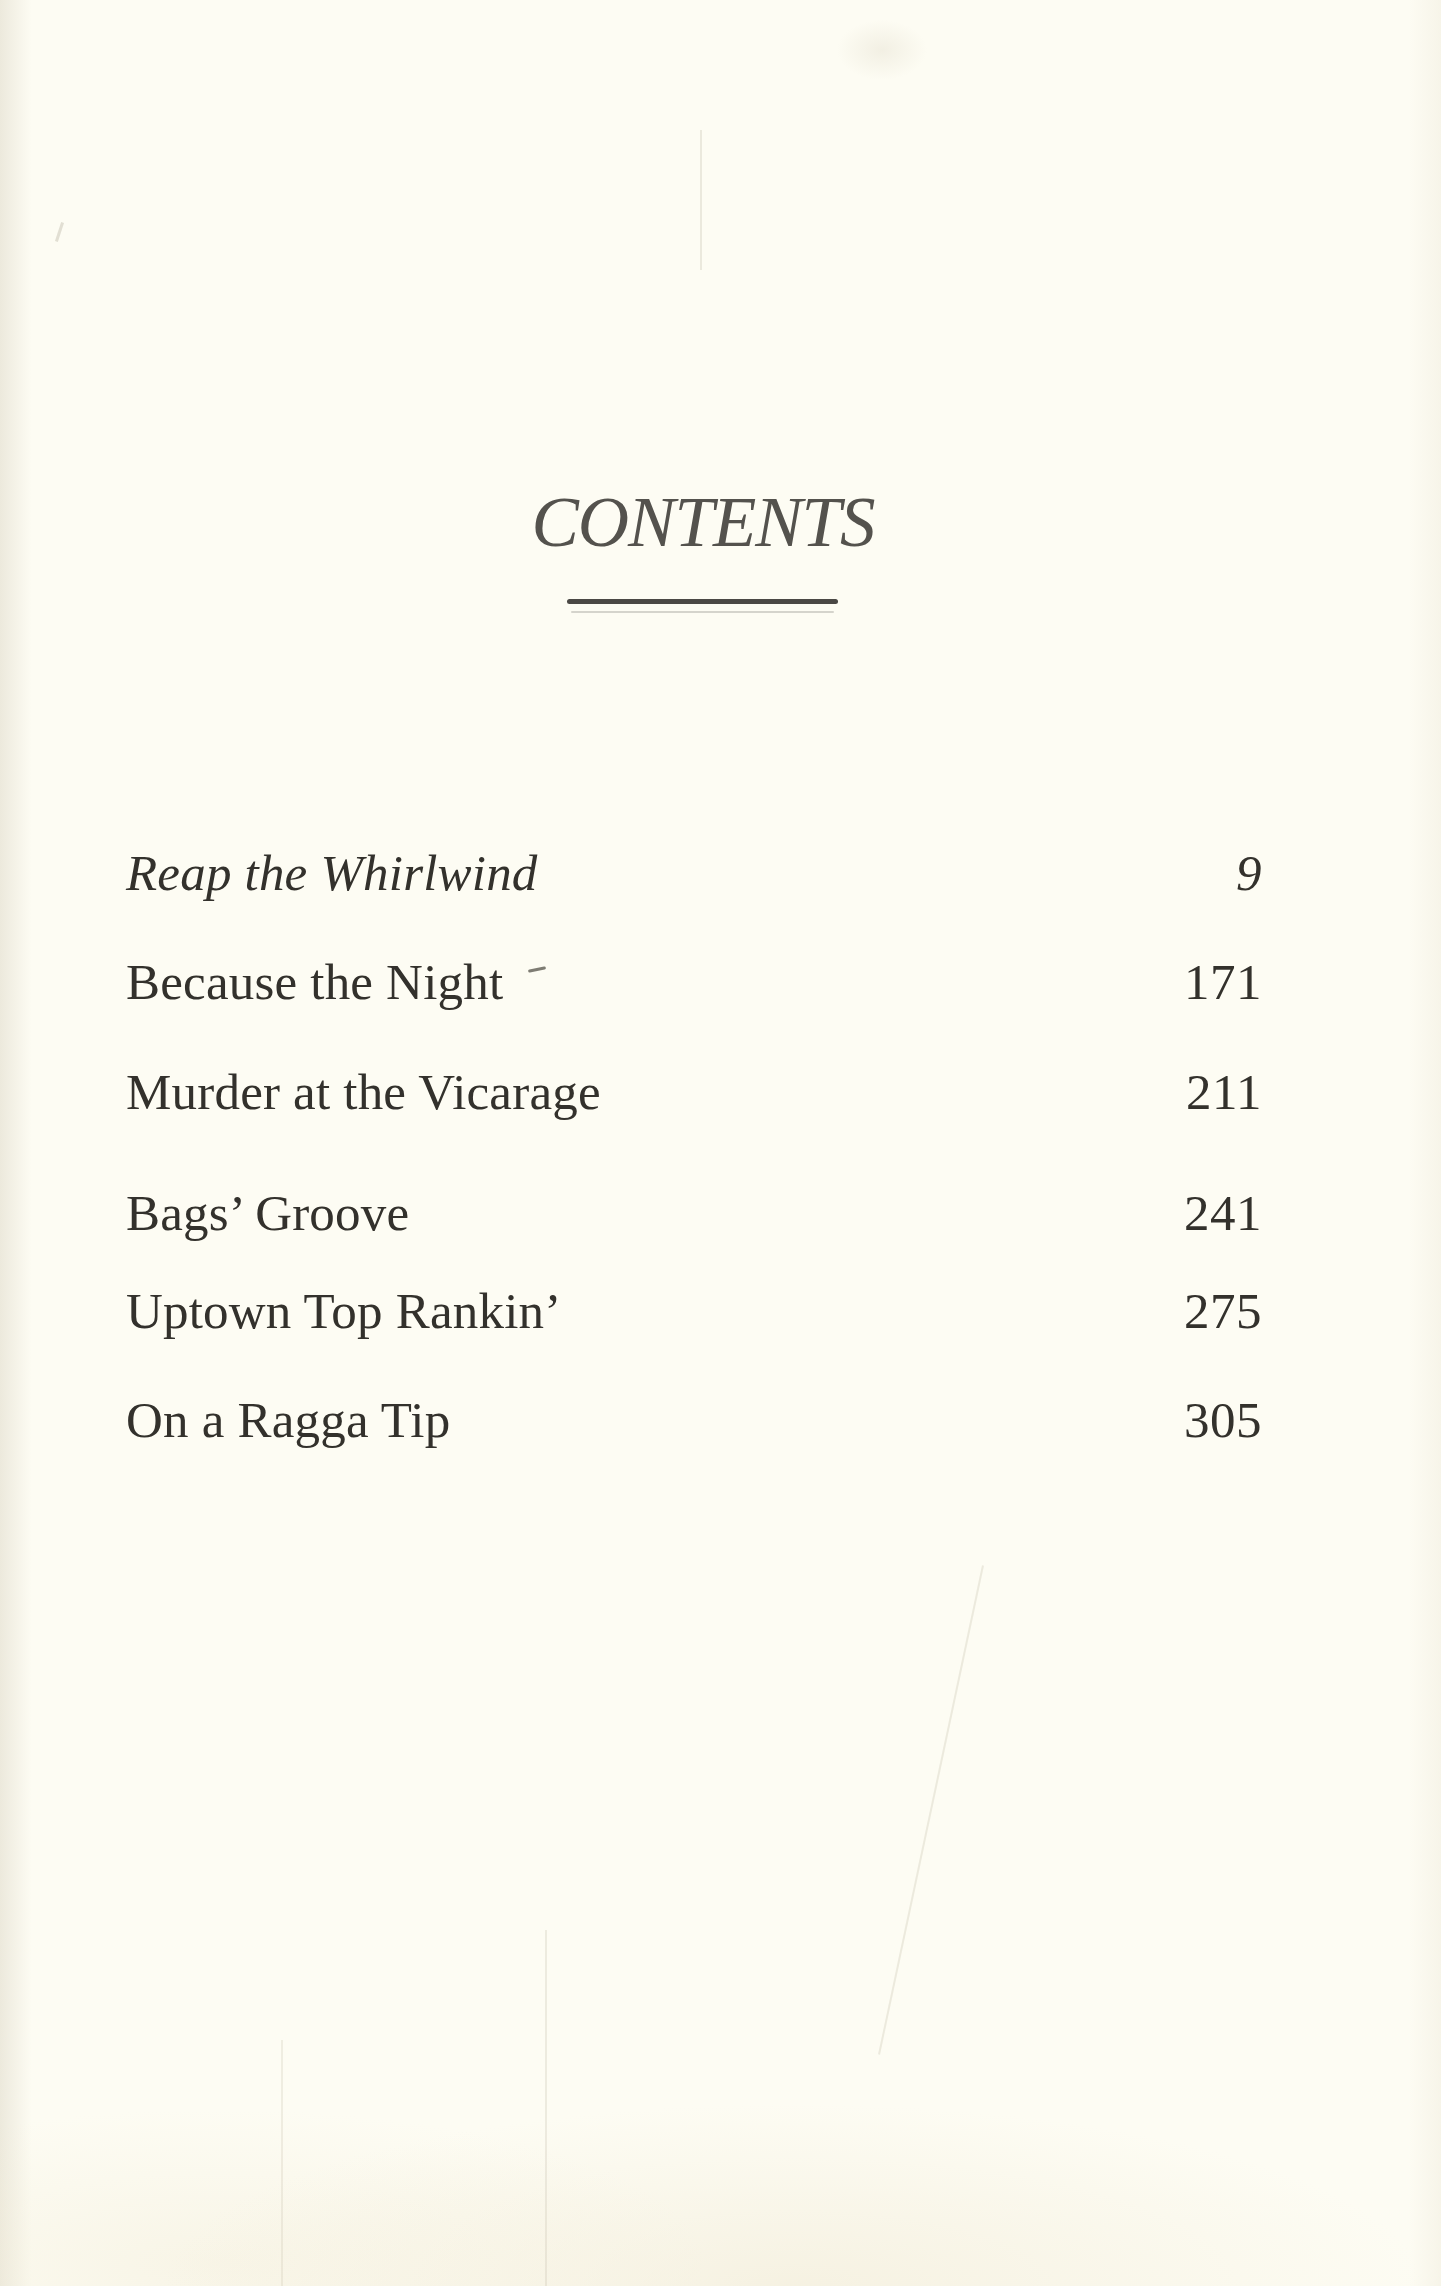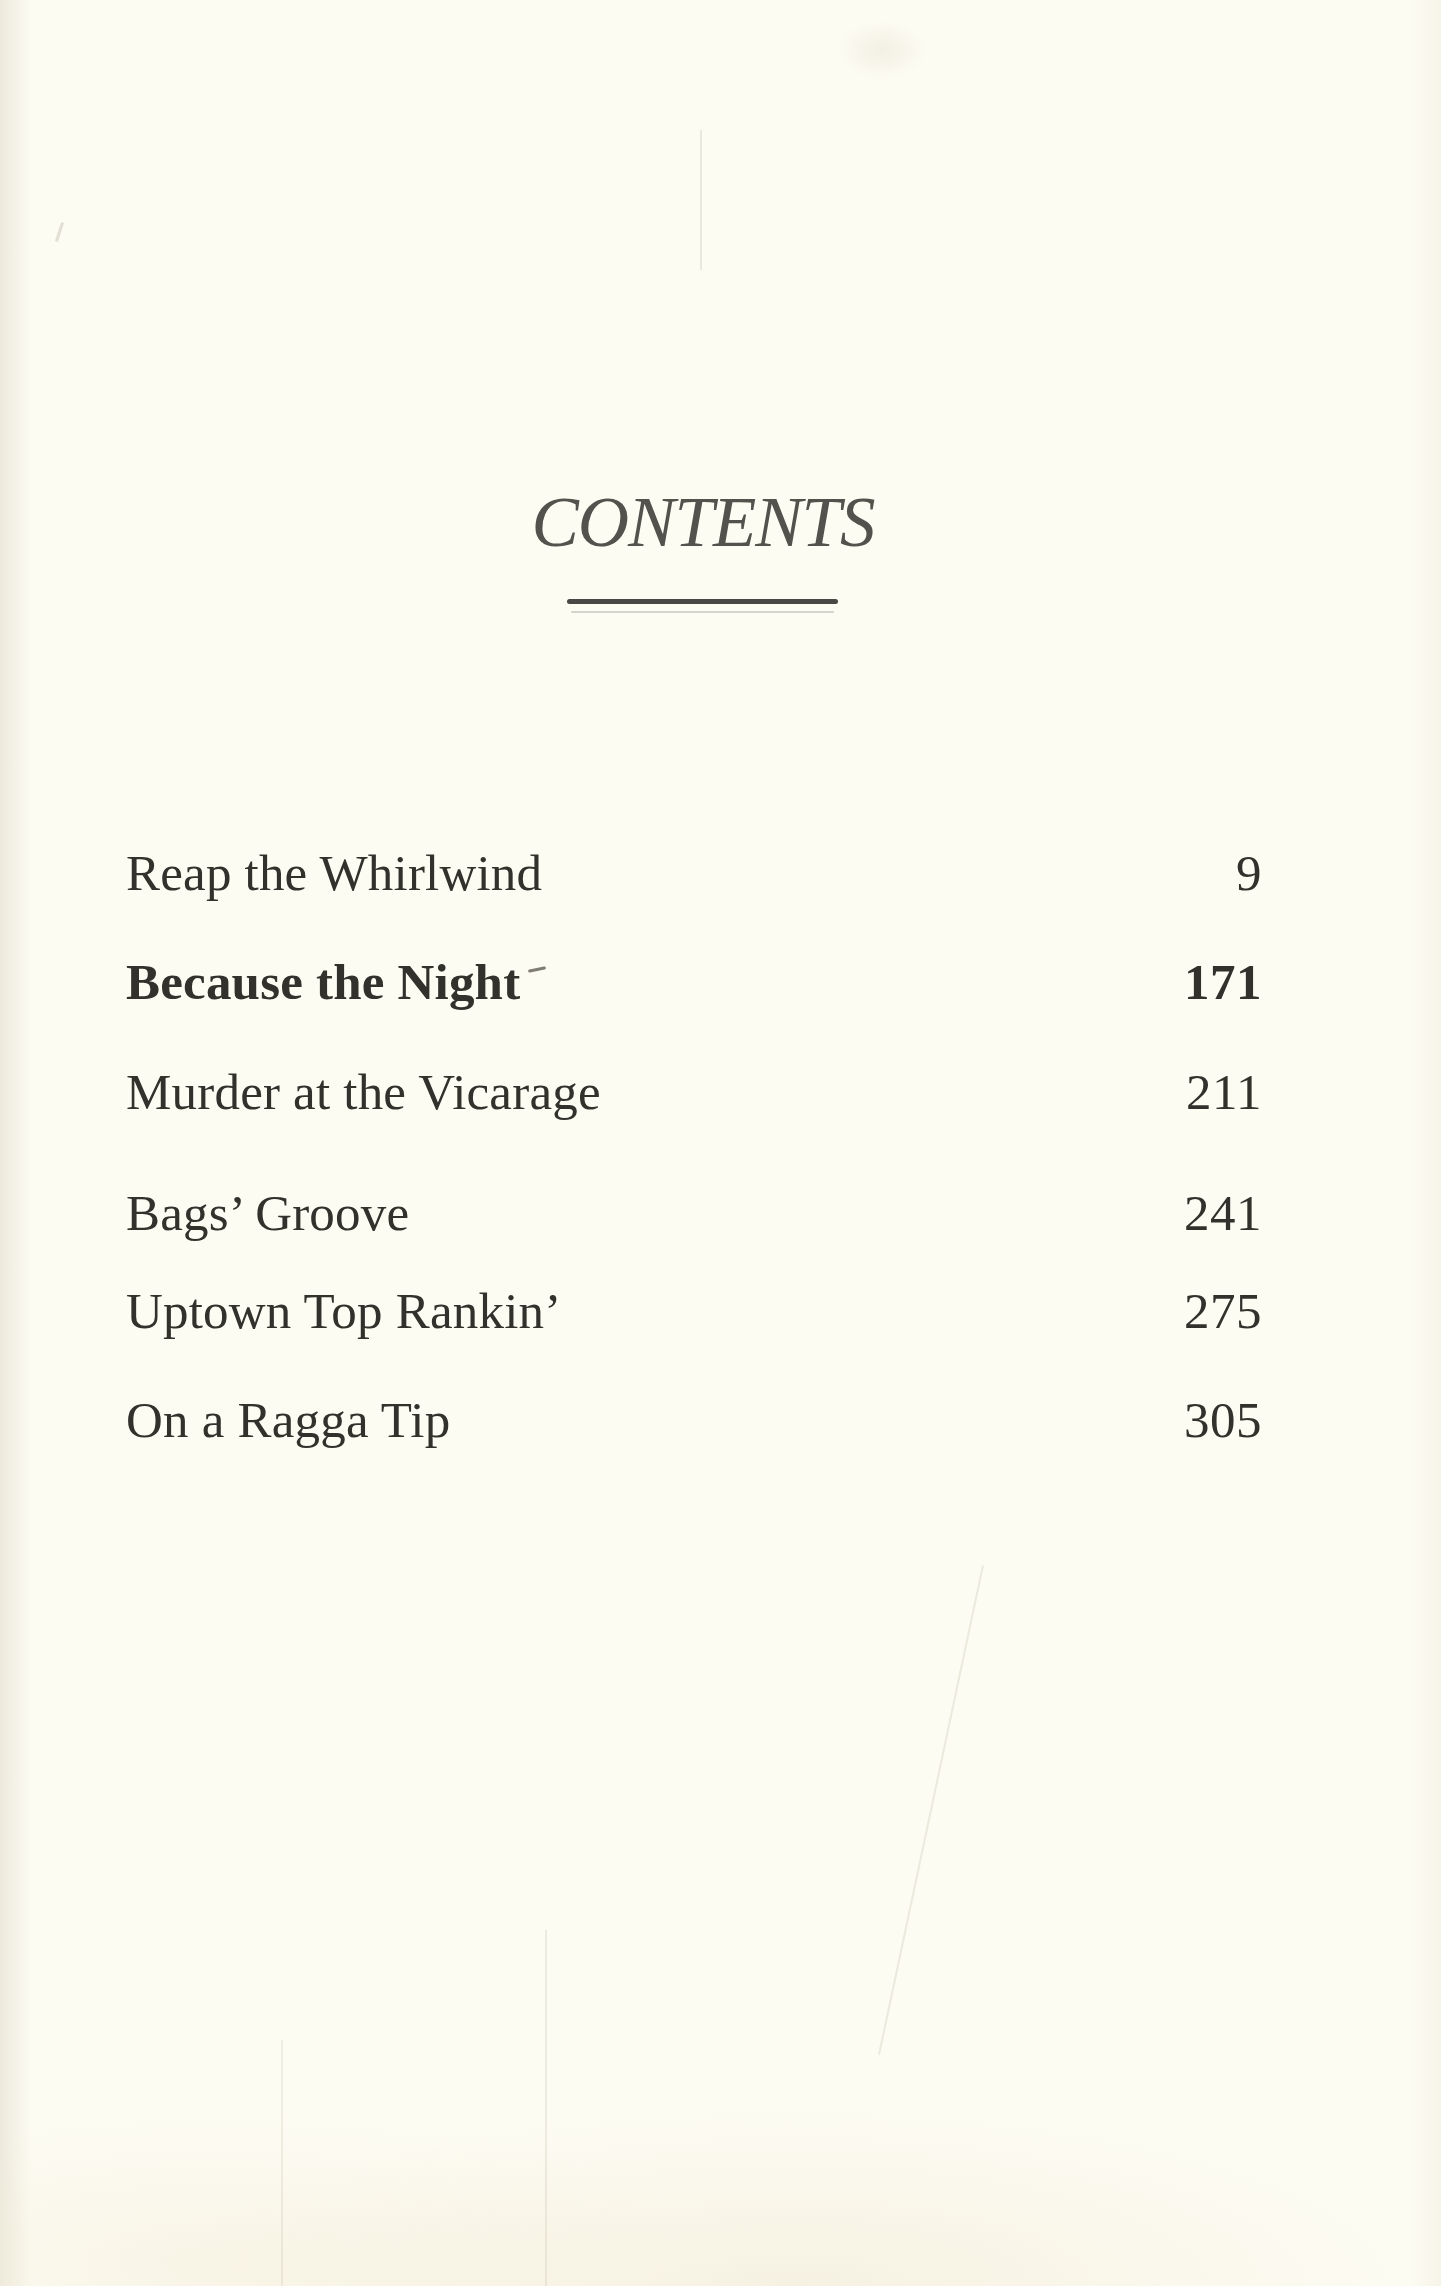--- a/index.html
+++ b/index.html
@@ -69,22 +69,22 @@
     display: flex;
     justify-content: space-between;
     align-items: baseline;
     font-size: 51px;
     line-height: 62px;
     color: #33312c;
     white-space: nowrap;
   }
   .toc-entry .entry-label { letter-spacing: 0.2px; }
   .toc-entry .entry-page  { letter-spacing: 0.5px; }
-  .row-0 { top: 842px; }
-  .row-1 { top: 951px; font-weight: bold; }
+  .row-0 { top: 842px; font-style: italic; }
+  .row-1 { top: 951px; }
   .row-2 { top: 1061px; font-family: Liberation Serif, serif; }
   .row-3 { top: 1182px; gap: 8px; }
   .row-4 { top: 1280px; text-align: center; }
   .row-5 { top: 1389px; }
 
   
   .artifact { position: absolute; pointer-events: none; }
   .tick-mark {
     top: 968px; left: 528px;
     width: 18px; height: 3px;

